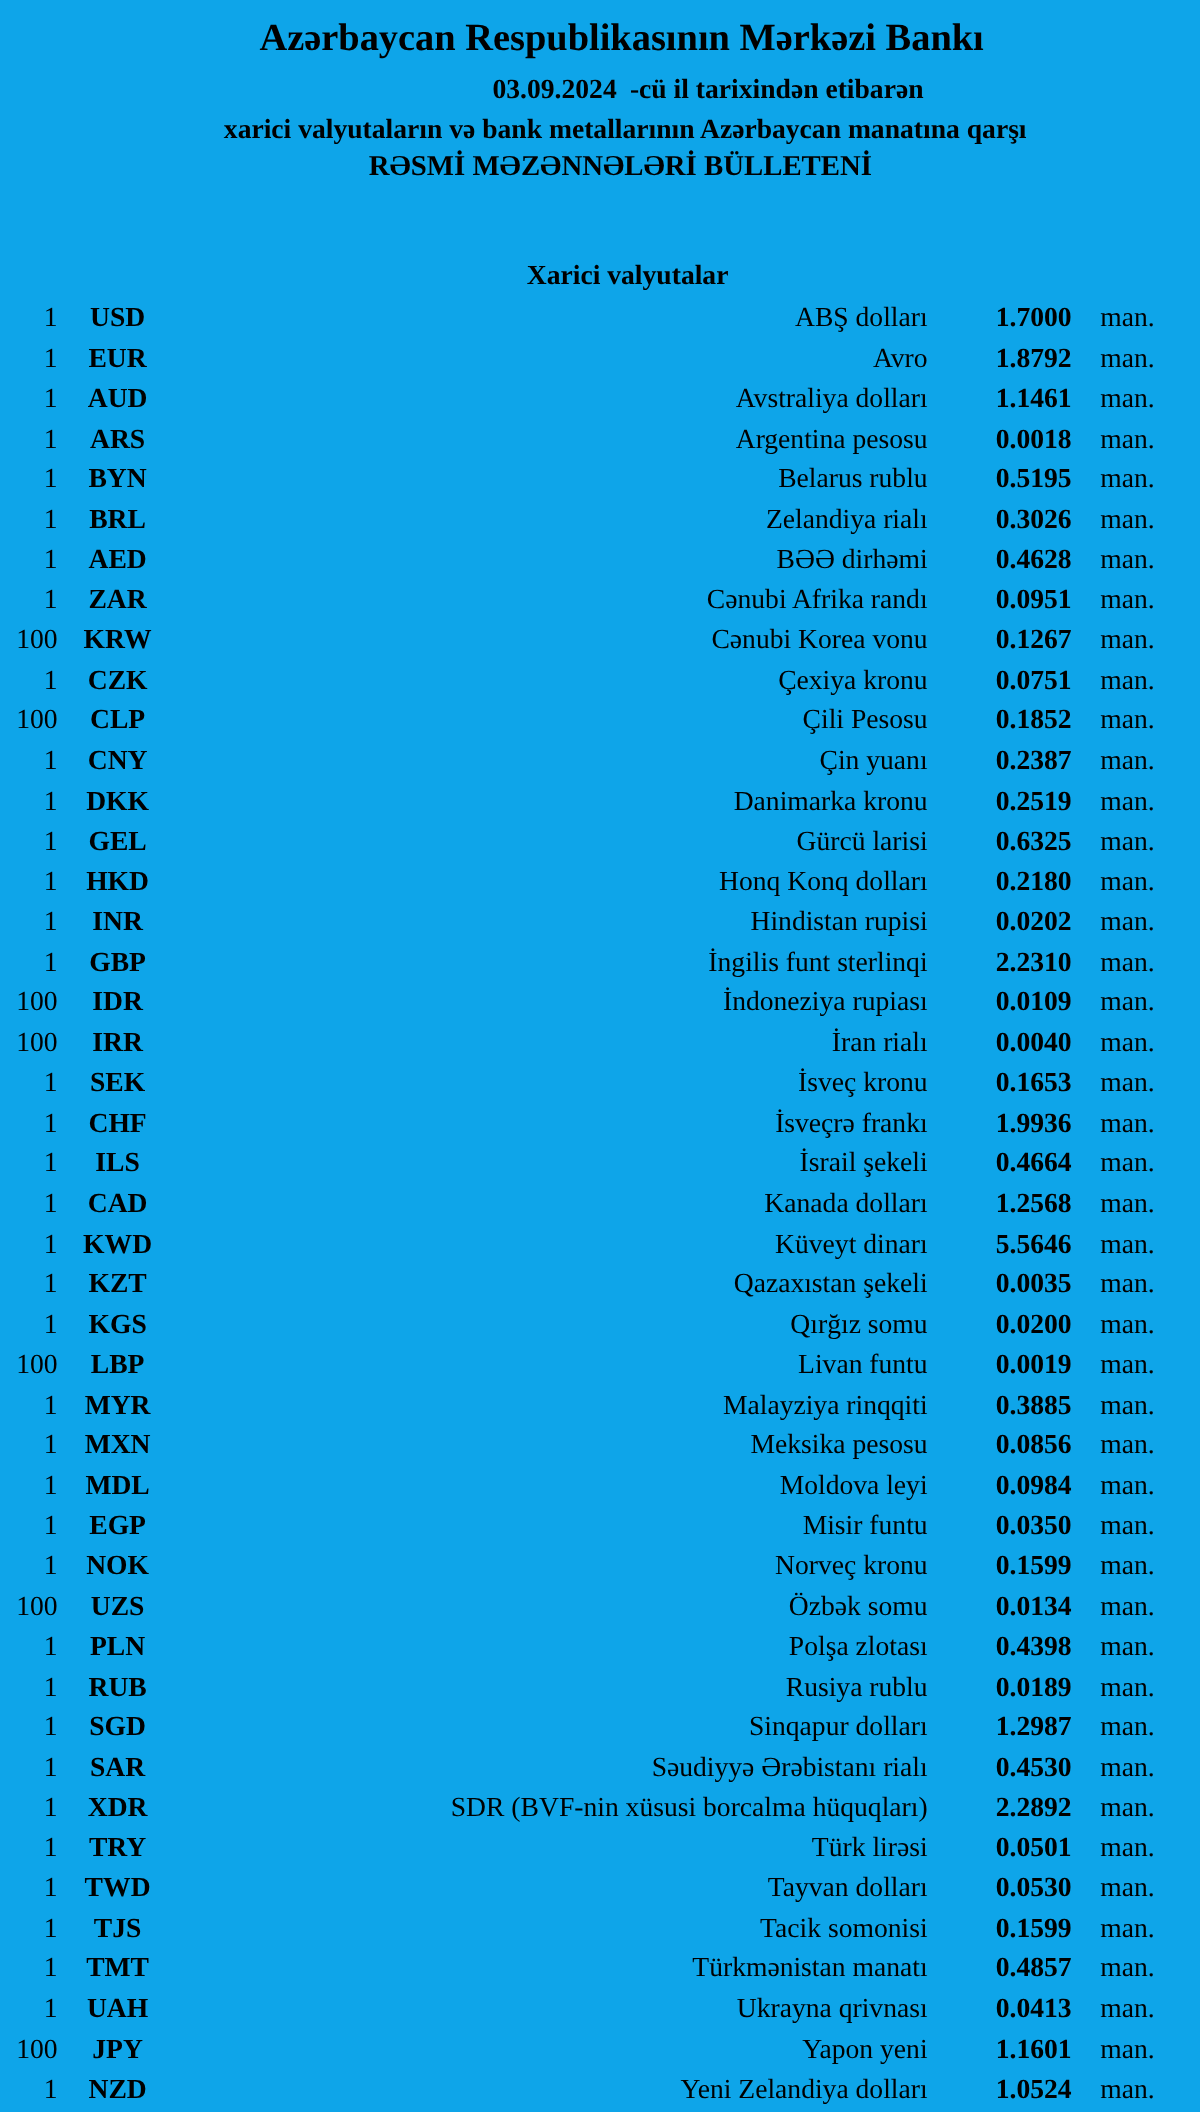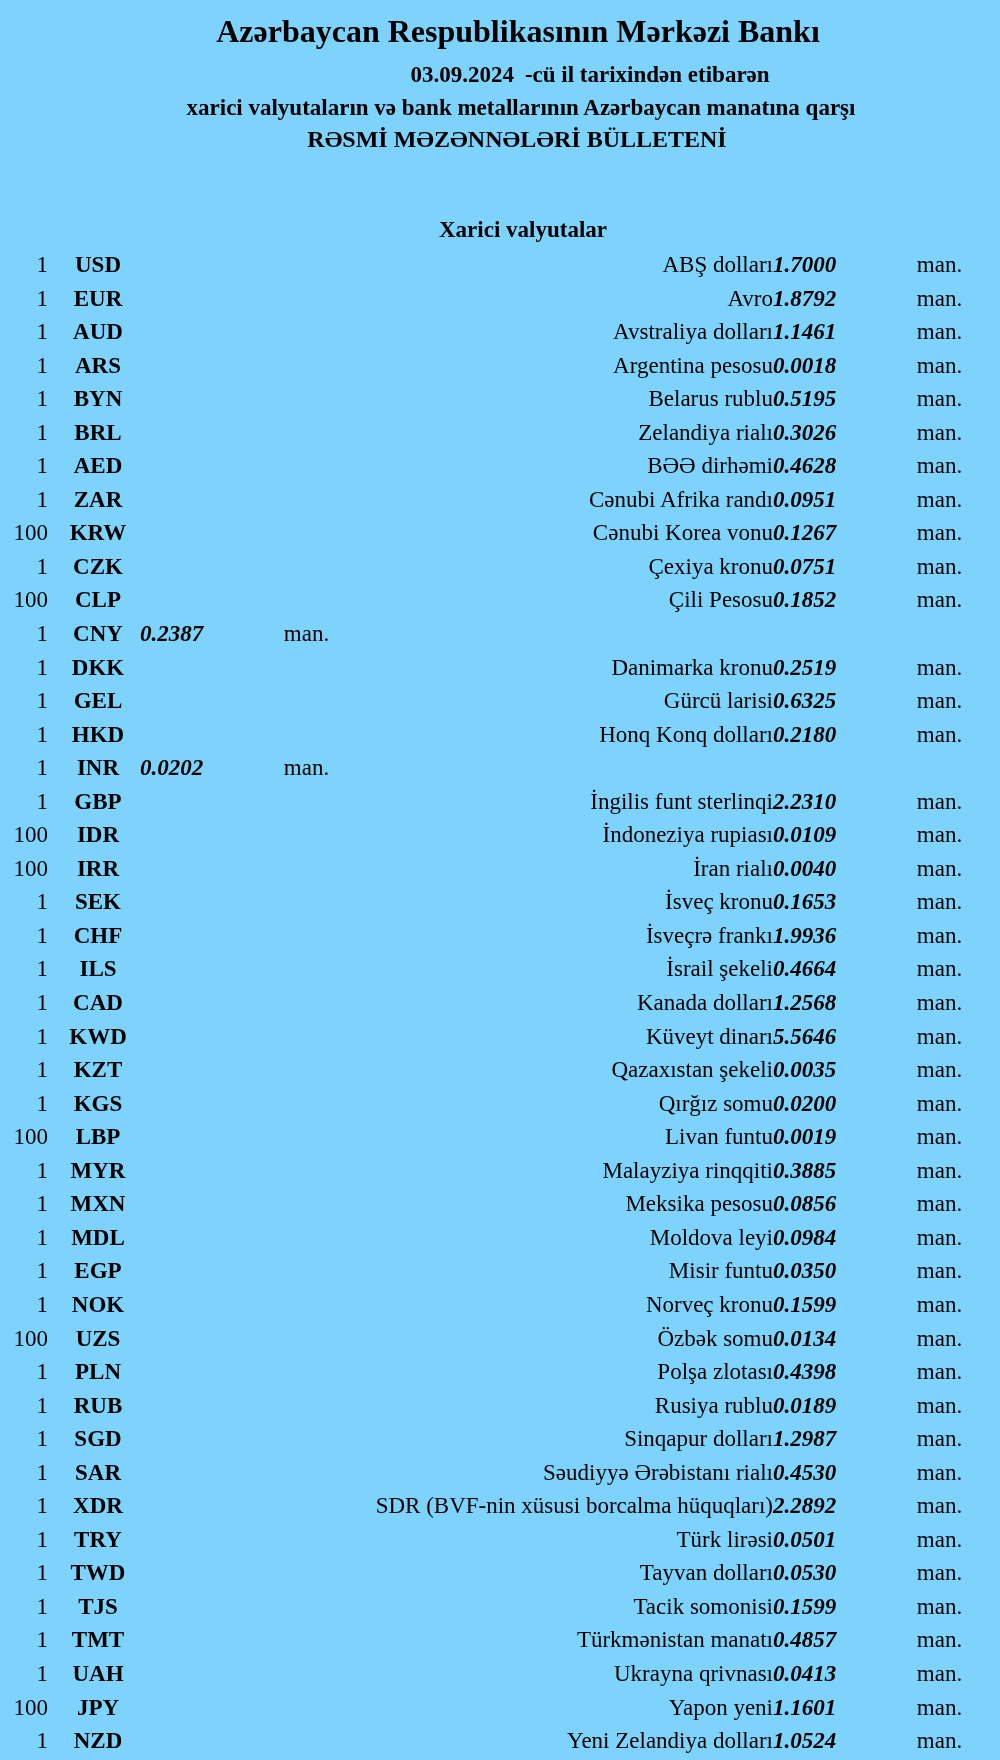--- a/index.html
+++ b/index.html
@@ -7,21 +7,21 @@
     margin: 0;
     padding: 0;
     background: #ffffff;
     color: #000000;
     font-family: "Liberation Serif", "DejaVu Serif", serif;
   }
   .page {
     position: relative;
     width: 1000px;
     height: 1760px;
-    background: #7dd3fc;
+    background: #0ea5e9;
     overflow: hidden;
   }
   .header-line {
     text-align: center;
     position: relative;
     white-space: nowrap;
   }
   .bank-title {
     left: 18px;
     padding-top: 12px;
@@ -65,21 +65,21 @@
   .row {
     display: flex;
     height: 33.55px;
     line-height: 33.55px;
     font-size: 23px;
     white-space: nowrap;
   }
   .qty   { width: 48px;  text-align: right; }
   .code  { width: 84px;  margin-left: 8px; text-align: center; font-weight: bold; }
   .name  { flex: 1;      text-align: right; overflow: hidden; }
-  .rate  { width: 120px; font-weight: 700; font-style: italic; }
+  .rate  { width: 120px; text-align: right; font-weight: 700; }
   .unit  { width: 74px;  padding-left: 19px; box-sizing: border-box; text-align: center; }
 </style>
 </head>
 <body>
 
 <div class="page">
 
   <div class="header-line bank-title">Azərbaycan Respublikasının Mərkəzi Bankı</div>
 
   <div class="header-line date-line">
@@ -177,20 +177,21 @@
     <span class="qty">100</span>
     <span class="code">CLP</span>
     <span class="name">Çili Pesosu</span>
     <span class="rate">0.1852</span>
     <span class="unit">man.</span>
   </div>
 
   <div class="row">
     <span class="qty">1</span>
     <span class="code">CNY</span>
+    <span class="name">Çin yuanı</span>
     <span class="rate">0.2387</span>
     <span class="unit">man.</span>
   </div>
 
   <div class="row">
     <span class="qty">1</span>
     <span class="code">DKK</span>
     <span class="name">Danimarka kronu</span>
     <span class="rate">0.2519</span>
     <span class="unit">man.</span>
@@ -208,20 +209,21 @@
     <span class="qty">1</span>
     <span class="code">HKD</span>
     <span class="name">Honq Konq dolları</span>
     <span class="rate">0.2180</span>
     <span class="unit">man.</span>
   </div>
 
   <div class="row">
     <span class="qty">1</span>
     <span class="code">INR</span>
+    <span class="name">Hindistan rupisi</span>
     <span class="rate">0.0202</span>
     <span class="unit">man.</span>
   </div>
 
   <div class="row">
     <span class="qty">1</span>
     <span class="code">GBP</span>
     <span class="name">İngilis funt sterlinqi</span>
     <span class="rate">2.2310</span>
     <span class="unit">man.</span>

